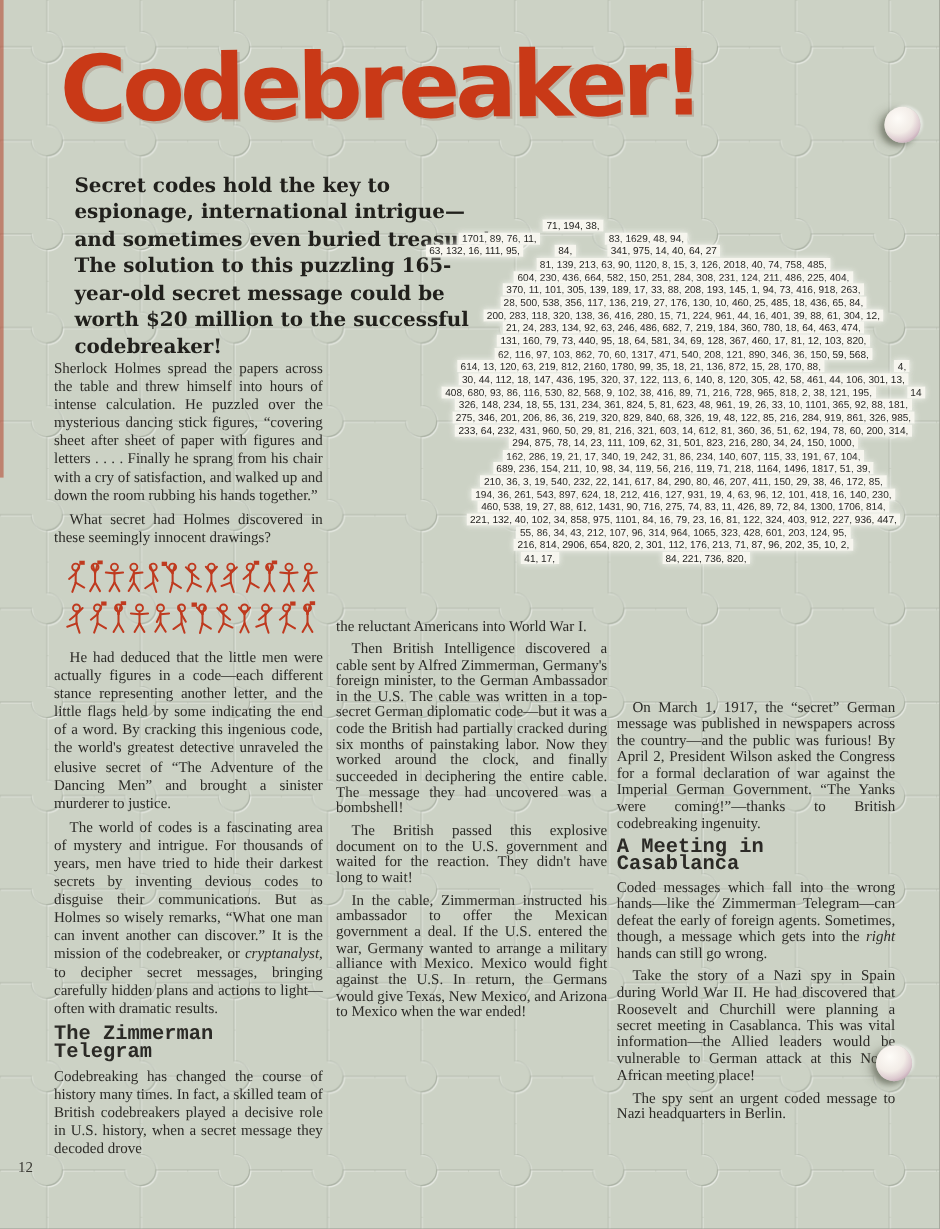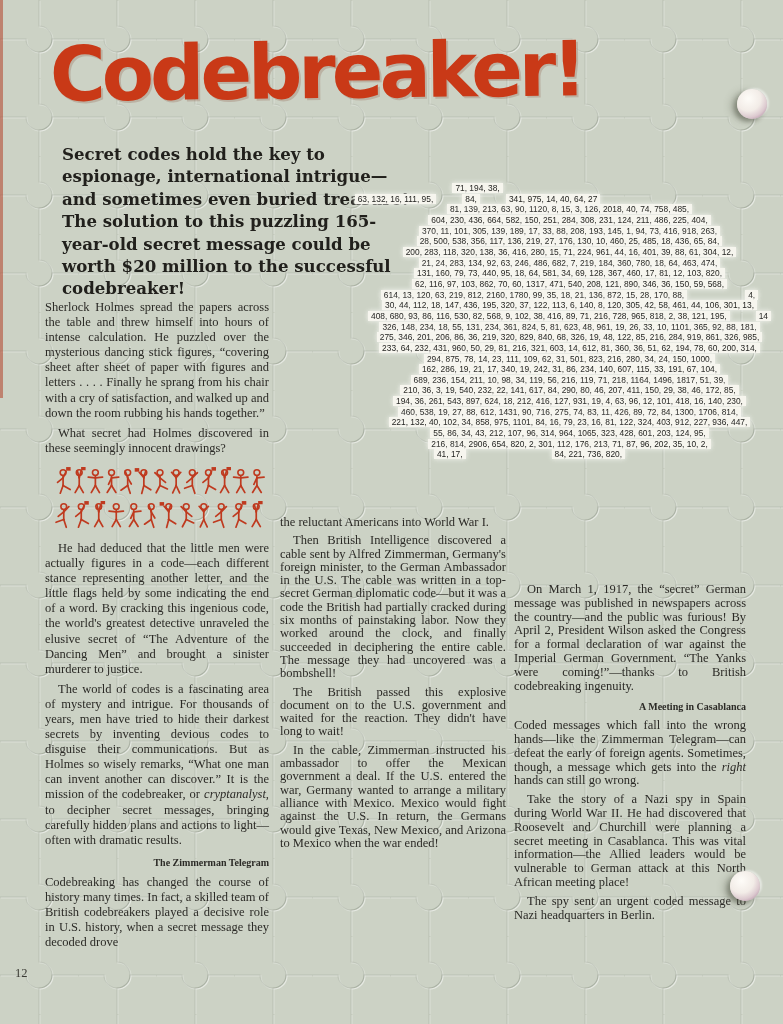--- a/index.html
+++ b/index.html
@@ -27,22 +27,22 @@
   .cline.shift{transform:translateX(-92px);}
   .cline.shift-sm{transform:translateX(-40px);}
   .cseg{background:#f6f5ee;padding:0 3px;box-shadow:0 0 5px rgba(250,250,245,.95);}
   .cgap{display:inline-block;}
 
   
   .col{position:absolute;font-size:12.5px;line-height:14.3px;text-align:justify;
        text-justify:inter-word;}
   .col p{margin:0 0 5px;}
   .col p.ind{text-indent:13px;}
-  .shead{font-family:Liberation Serif, serif;font-weight:700;text-align:right;
-         font-size:10px;margin:7px 0 5px;text-indent:0;}
+  .shead{font-family:Liberation Mono, monospace;font-weight:700;text-align:left;
+         font-size:17px;margin:7px 0 5px;text-indent:0;}
   .col-left{left:45px;top:300px;width:224px;line-height:15.1px;}
   .col-mid{left:280px;top:516px;width:226px;line-height:13.3px;}
   .col-right{left:514px;top:583px;width:232px;line-height:13.8px;}
   .it{font-style:italic;}
 
   .men{margin:11px 0 9px;}
   .men svg{display:block;margin:0 0 3px;}
 
   .pageno{position:absolute;left:15px;top:966px;font-size:12.5px;color:#3a3a34;}
 
@@ -75,20 +75,21 @@
 
   <div class="layer">
     <div class="red-edge"></div>
 
     <div class="title">Codebreaker!</div>
 
     <div class="lede">Secret codes hold the key to espionage, international intrigue—and sometimes even buried treasure! The solution to this puzzling 165-year-old secret message could be worth $20 million to the successful codebreaker!</div>
 
     <div class="cipher" id="cipher">
         <div class="cline shift"><span class="cseg">71, 194, 38,</span></div>
+        <div class="cline shift"><span class="cseg">1701, 89, 76, 11,</span><span class="cgap" style="width: 54px;"></span><span class="cseg">83, 1629, 48, 94,</span></div>
         <div class="cline shift"><span class="cseg">63, 132, 16, 111, 95,</span><span class="cgap" style="width: 26px;"></span><span class="cseg">84,</span><span class="cgap" style="width: 26px;"></span><span class="cseg">341, 975, 14, 40, 64, 27</span></div>
         <div class="cline"><span class="cseg">81, 139, 213, 63, 90, 1120, 8, 15, 3, 126, 2018, 40, 74, 758, 485,</span></div>
         <div class="cline"><span class="cseg">604, 230, 436, 664, 582, 150, 251, 284, 308, 231, 124, 211, 486, 225, 404,</span></div>
         <div class="cline"><span class="cseg">370, 11, 101, 305, 139, 189, 17, 33, 88, 208, 193, 145, 1, 94, 73, 416, 918, 263,</span></div>
         <div class="cline"><span class="cseg">28, 500, 538, 356, 117, 136, 219, 27, 176, 130, 10, 460, 25, 485, 18, 436, 65, 84,</span></div>
         <div class="cline"><span class="cseg">200, 283, 118, 320, 138, 36, 416, 280, 15, 71, 224, 961, 44, 16, 401, 39, 88, 61, 304, 12,</span></div>
         <div class="cline"><span class="cseg">21, 24, 283, 134, 92, 63, 246, 486, 682, 7, 219, 184, 360, 780, 18, 64, 463, 474,</span></div>
         <div class="cline"><span class="cseg">131, 160, 79, 73, 440, 95, 18, 64, 581, 34, 69, 128, 367, 460, 17, 81, 12, 103, 820,</span></div>
         <div class="cline"><span class="cseg">62, 116, 97, 103, 862, 70, 60, 1317, 471, 540, 208, 121, 890, 346, 36, 150, 59, 568,</span></div>
         <div class="cline"><span class="cseg">614, 13, 120, 63, 219, 812, 2160, 1780, 99, 35, 18, 21, 136, 872, 15, 28, 170, 88,</span><span class="cgap" style="width: 58px;"></span><span class="cseg">4,</span></div>

